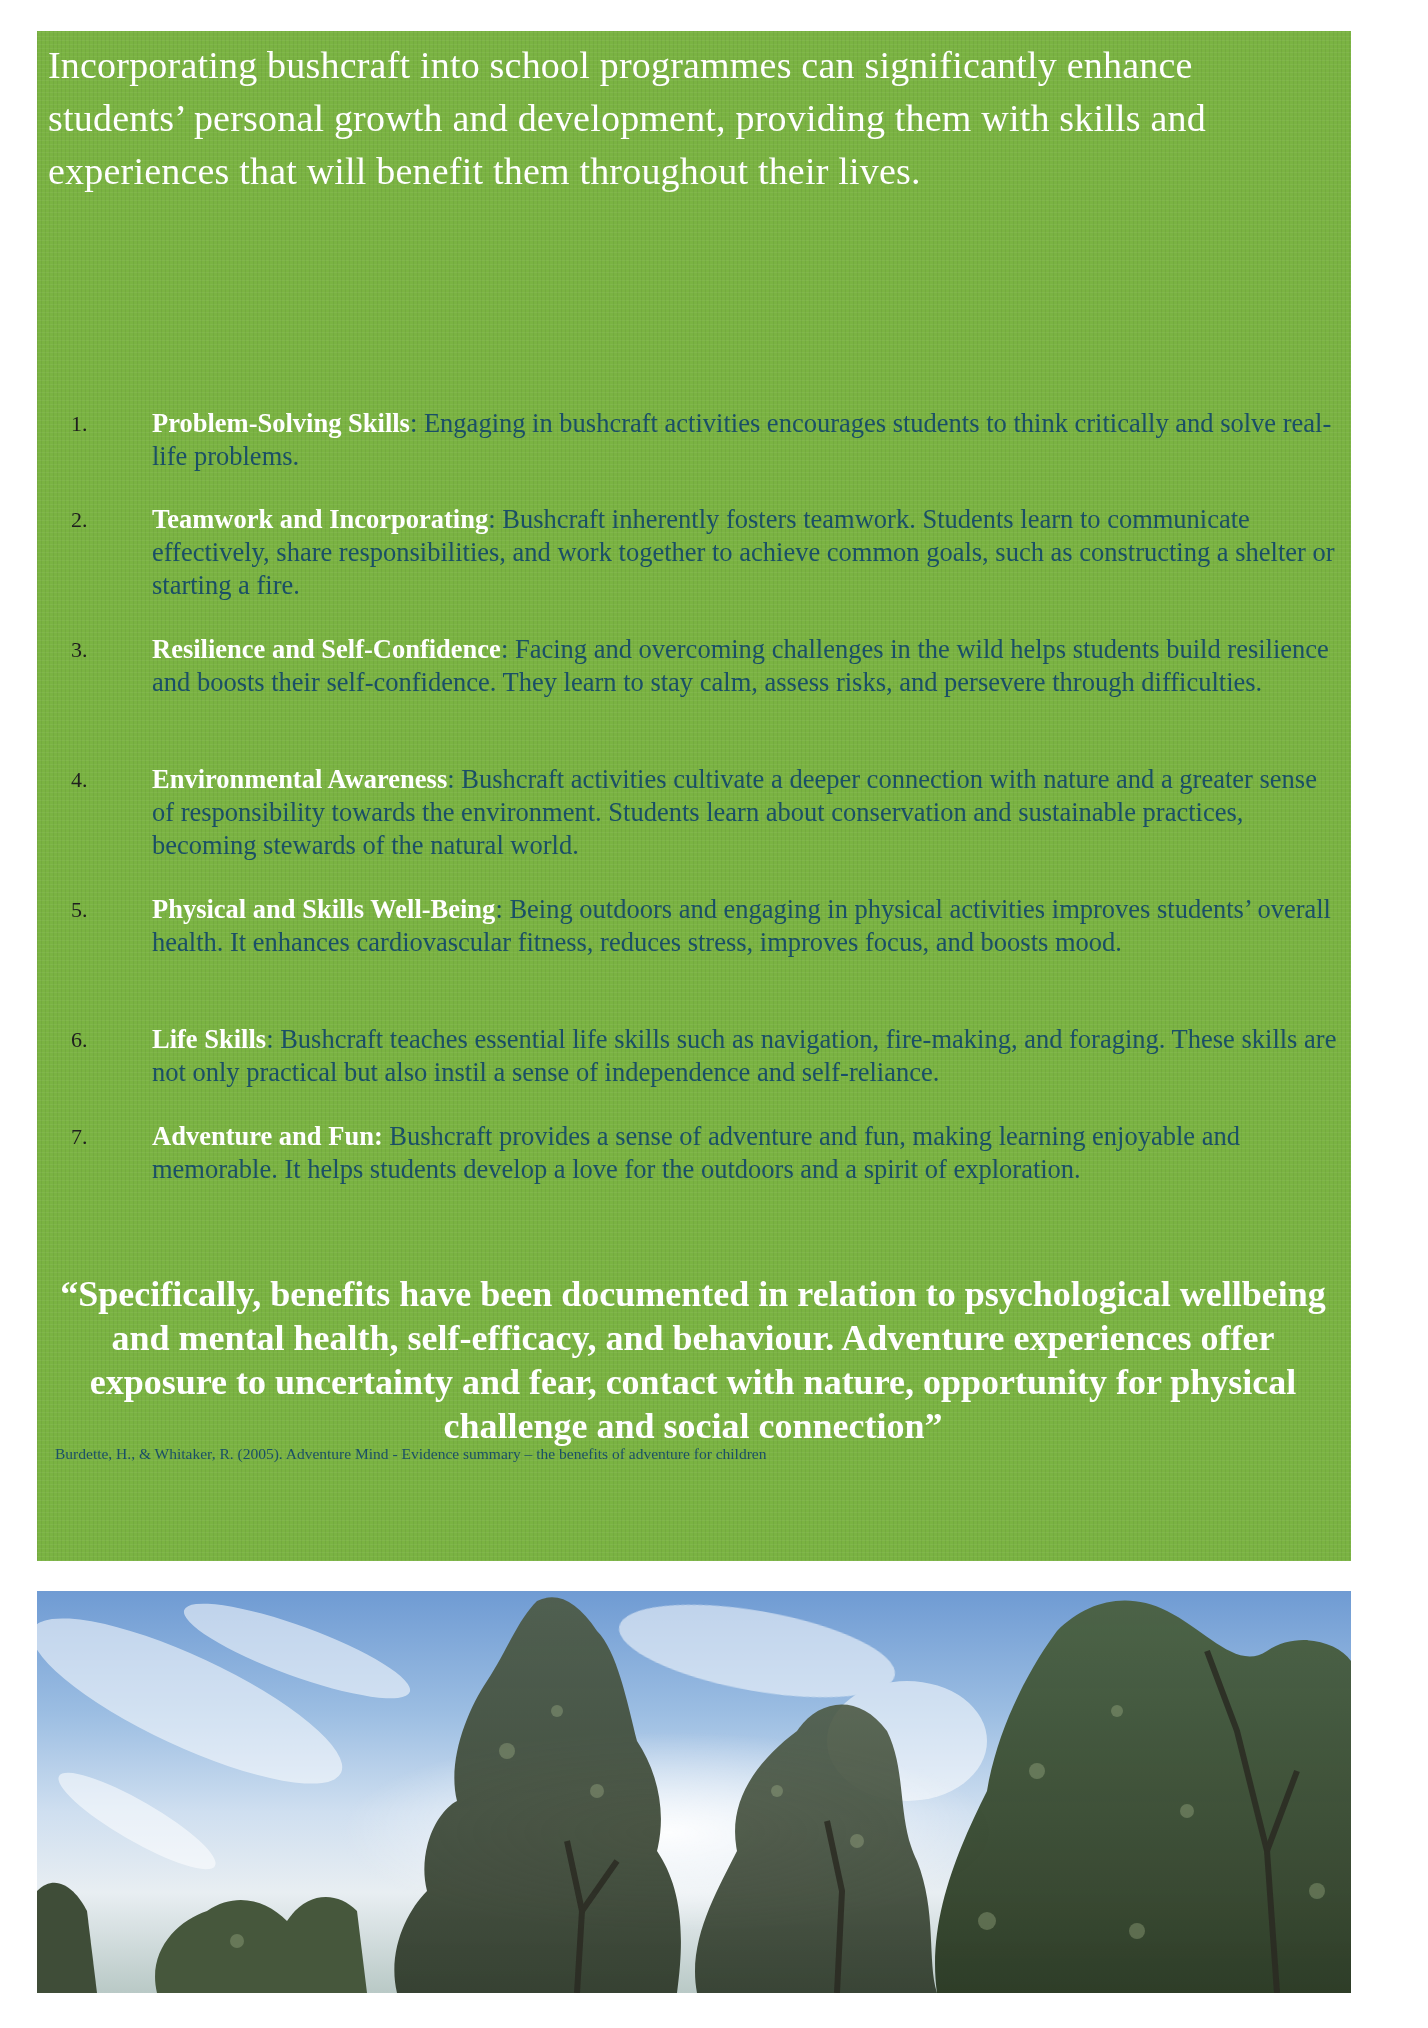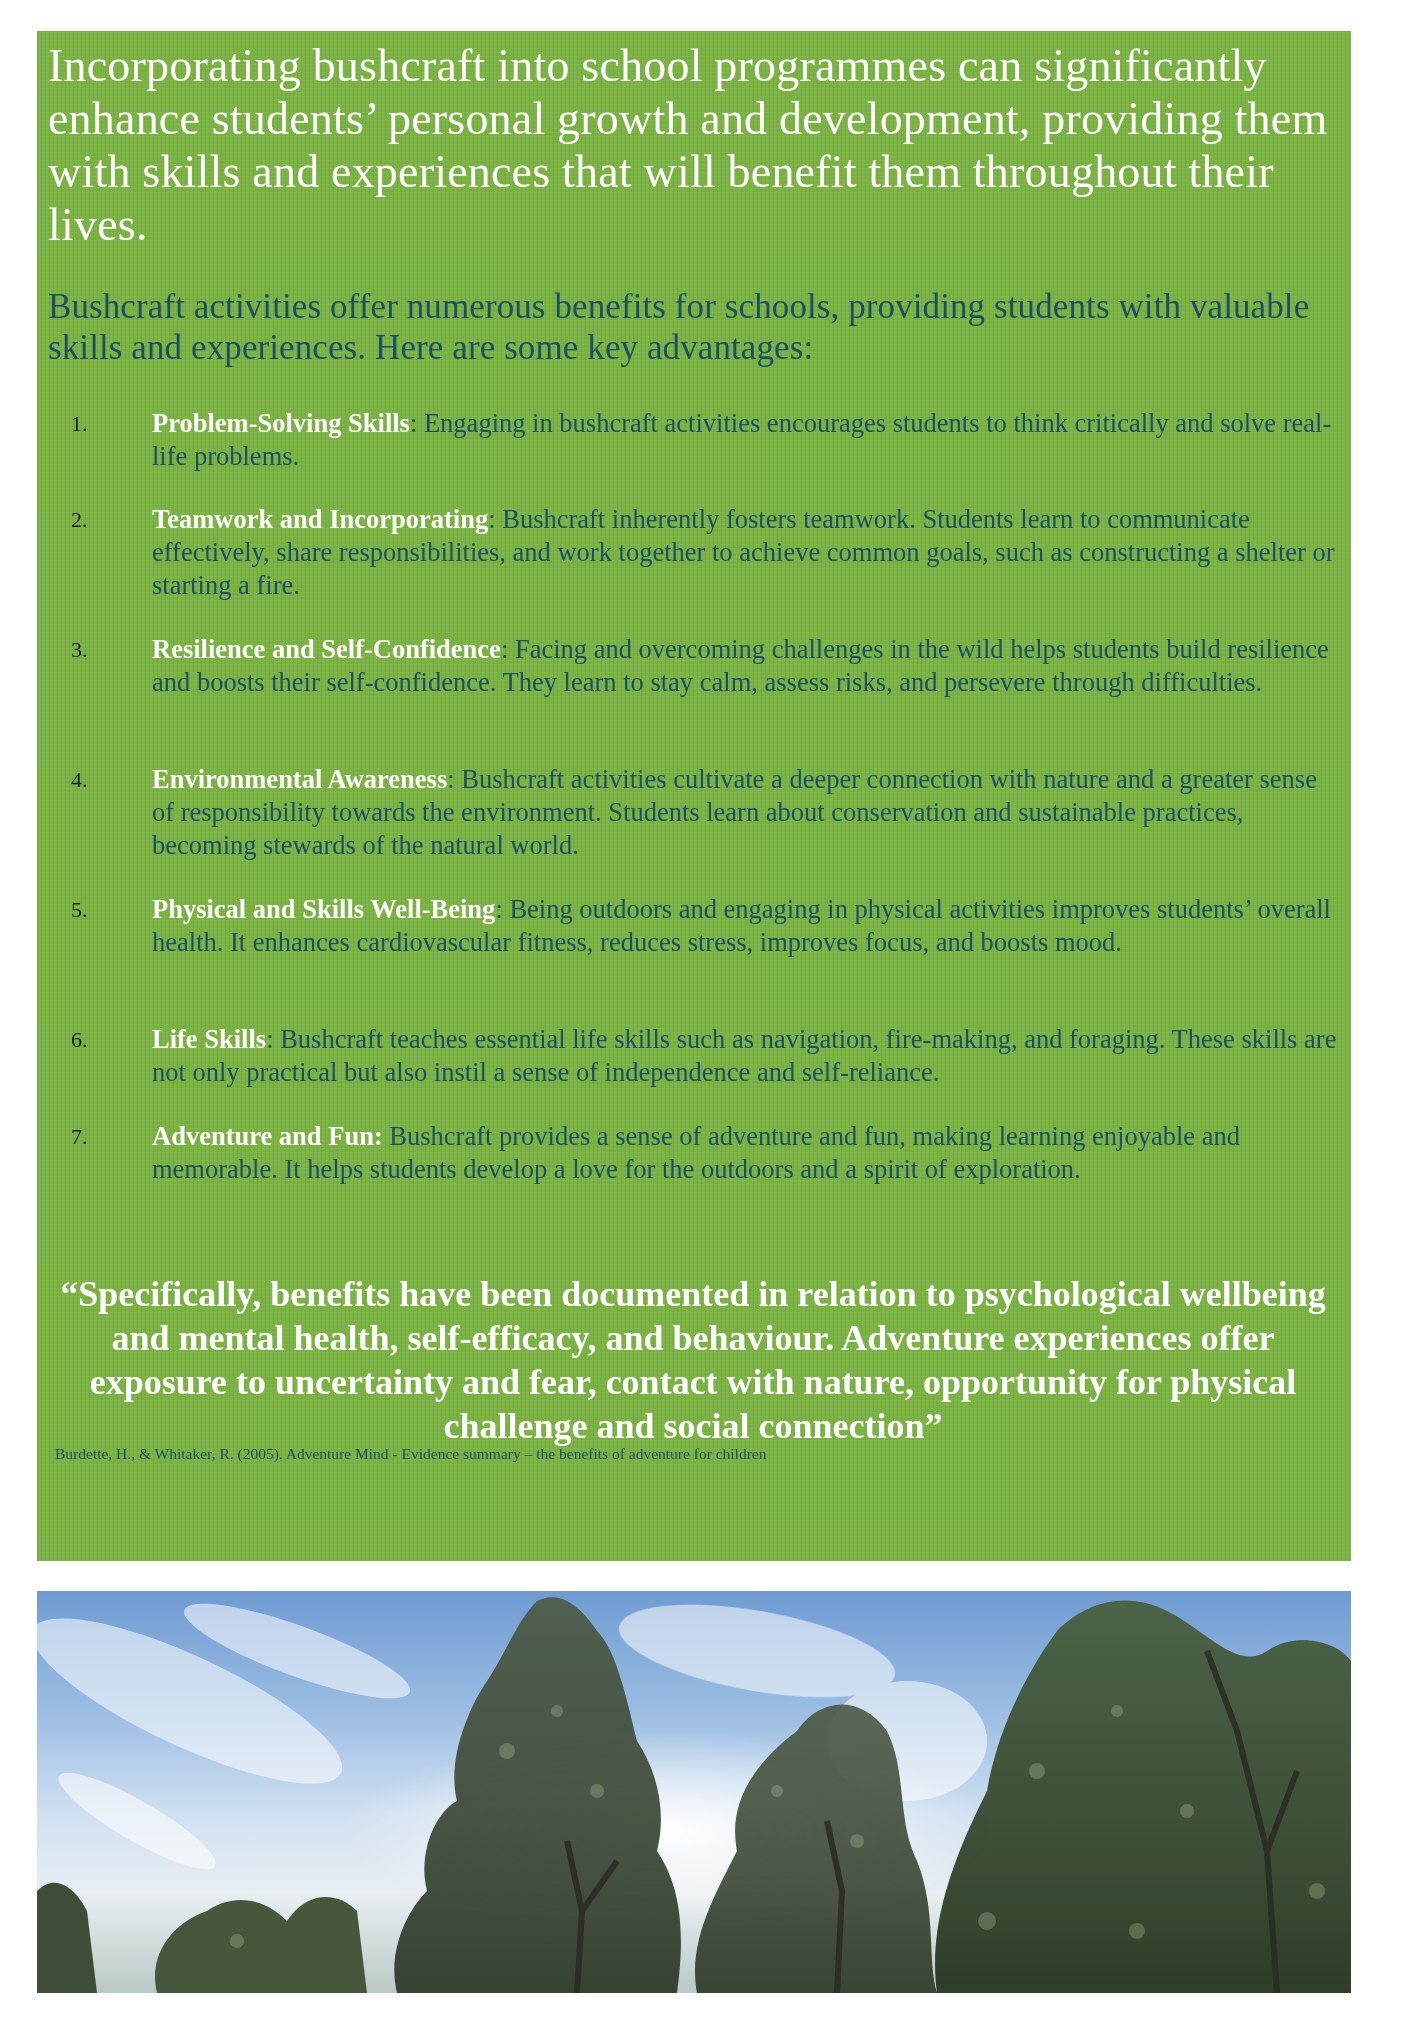--- a/index.html
+++ b/index.html
@@ -27,21 +27,21 @@
       box-sizing: border-box;
     }
     .intro {
       position: absolute;
       left: 11px;
       top: 8px;
       width: 1290px;
       margin: 0;
       color: #ffffff;
       font-family: "Liberation Serif", "DejaVu Serif", serif;
-      font-size: 46px;
+      font-size: 38px;
       line-height: 53px;
       font-weight: normal;
       letter-spacing: 0.2px;
     }
     .lead {
       position: absolute;
       left: 11px;
       top: 255px;
       width: 1300px;
       margin: 0;
@@ -127,21 +127,20 @@
       width: 100%;
       height: 100%;
     }
   </style>
 </head>
 <body>
 
 <div class="panel">
   <p class="intro">Incorporating bushcraft into school programmes can significantly enhance students’ personal growth and development, providing them with skills and experiences that will benefit them throughout their lives.</p>
 
-  <p class="lead">Bushcraft activities offer numerous benefits for schools, providing students with valuable skills and experiences. Here are some key advantages:</p>
 
   <ol class="benefits">
     <li class="benefit" style="top:376px;">
       <span class="benefit-num">1.</span>
       <span class="benefit-body">
         <span class="benefit-title">Problem-Solving Skills</span><span class="benefit-colon">:</span><span> Engaging in bushcraft activities encourages students to think critically and solve real-life problems.</span>
       </span>
     </li>
     <li class="benefit" style="top:472px;">
       <span class="benefit-num">2.</span>

